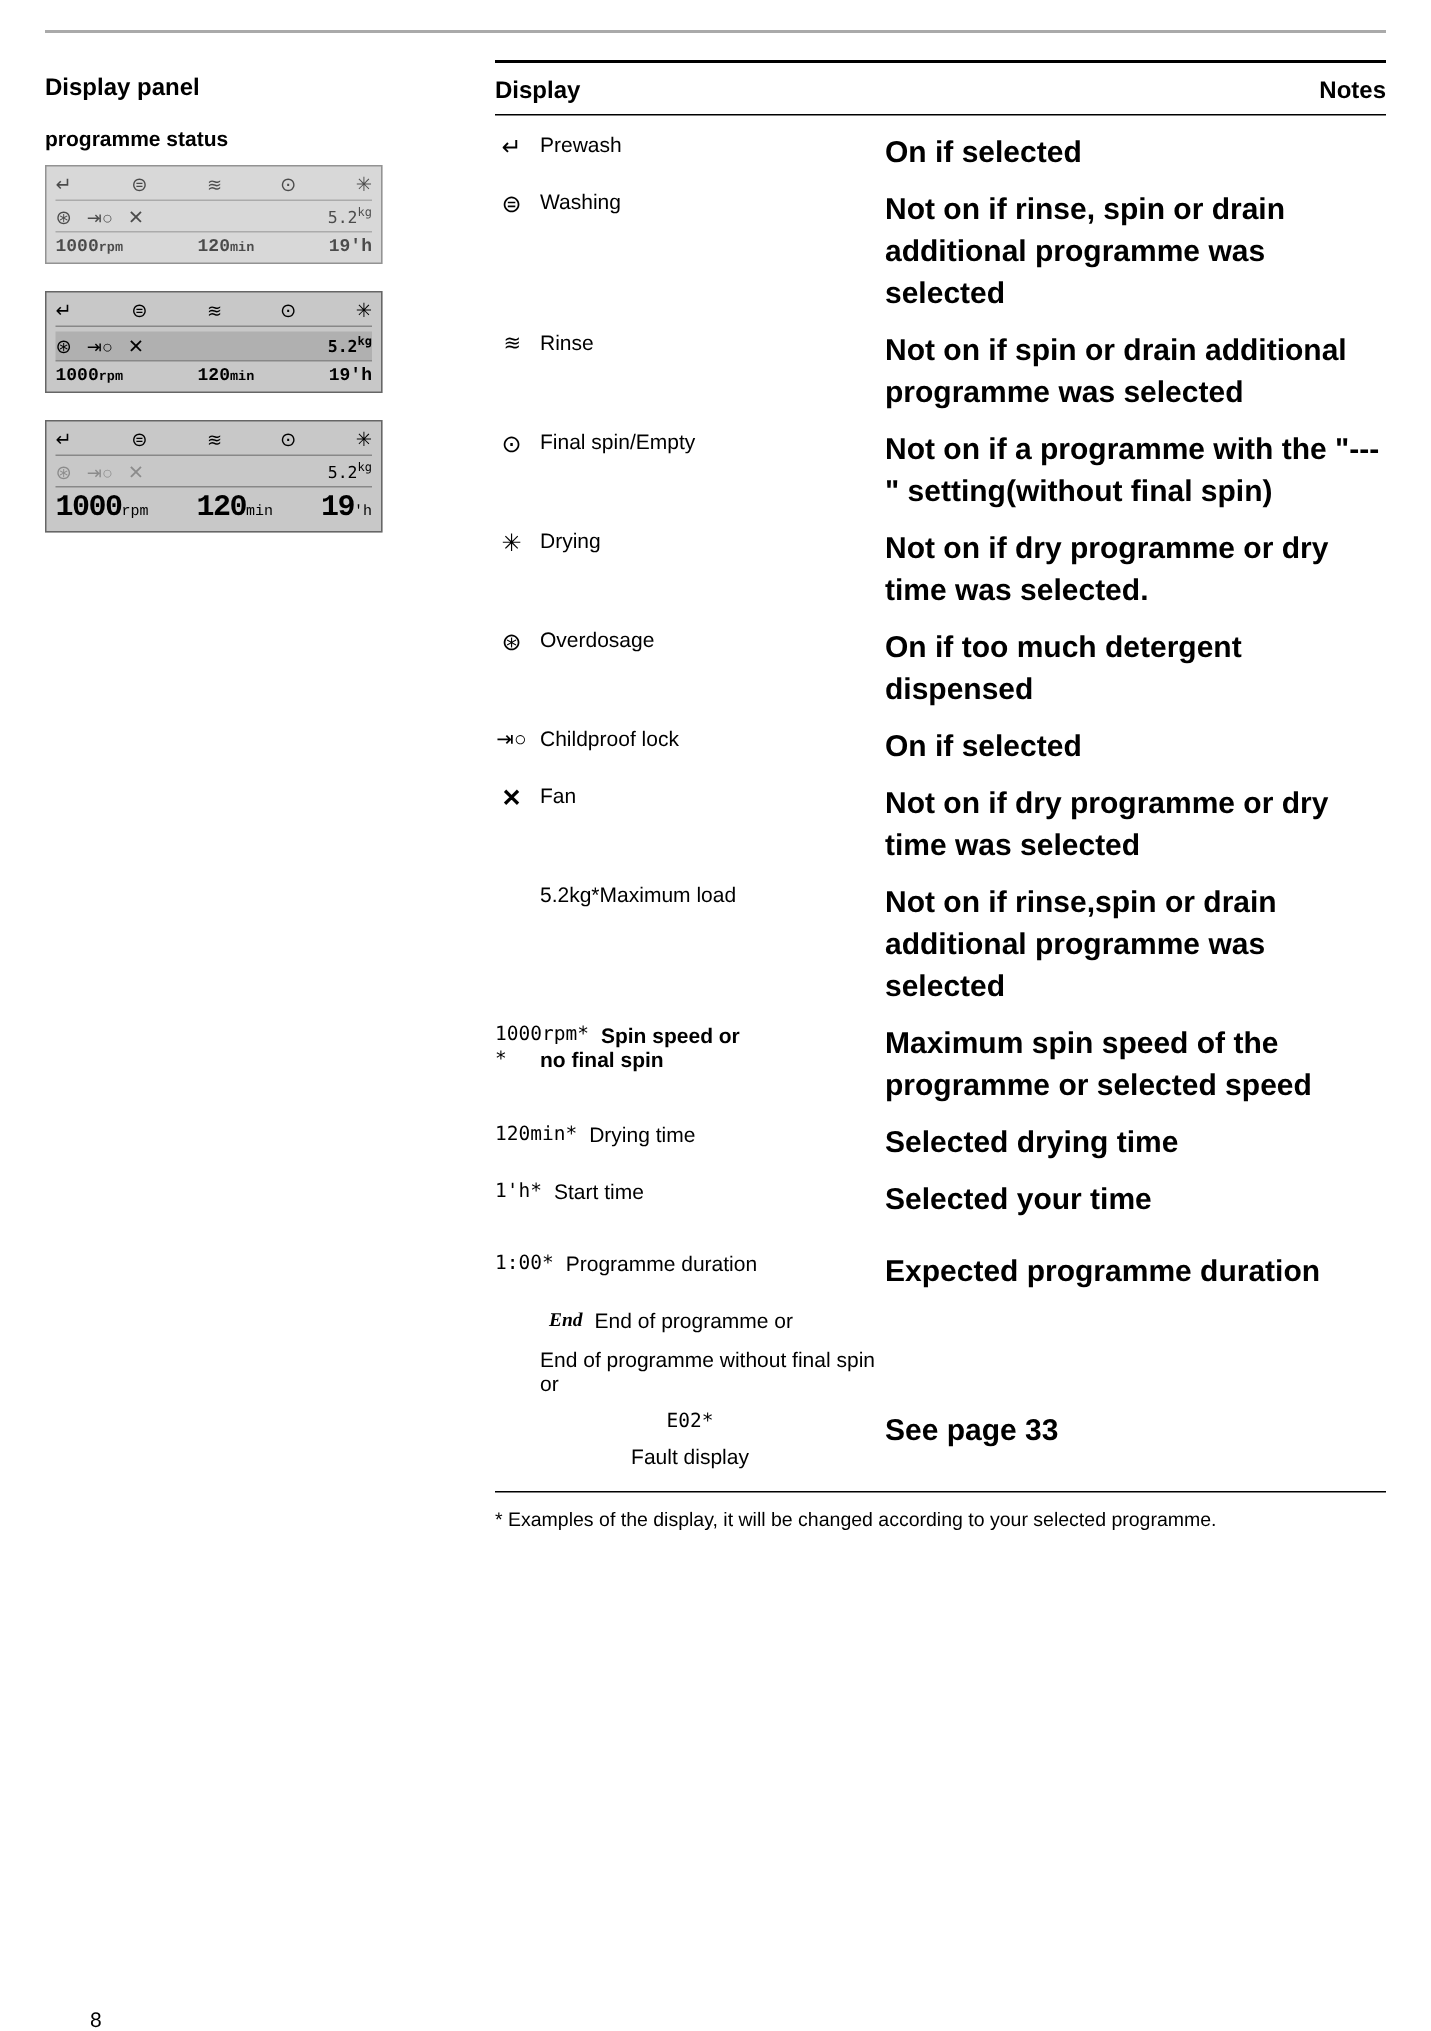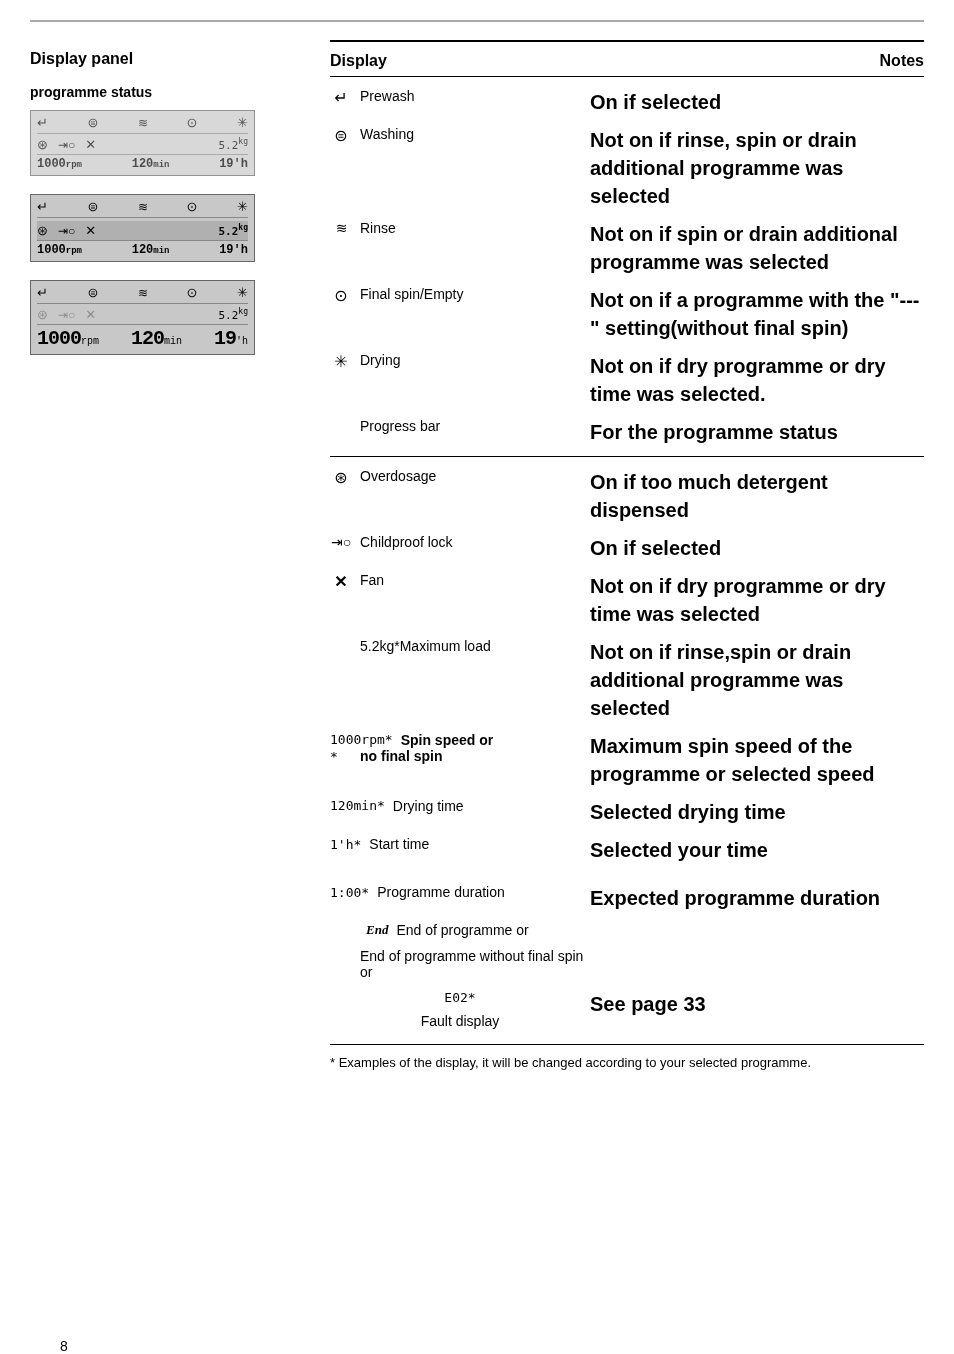--- a/index.html
+++ b/index.html
@@ -313,27 +313,20 @@
         </div>
 
         <div class="table-row">
           <div class="cell-display">
             <span class="cell-display-icon" style="font-size:16px;">✳</span>
             <span class="cell-display-text">Drying</span>
           </div>
           <div class="cell-notes">Not on if dry programme or dry time was selected.</div>
         </div>
 
-        <div class="table-row has-border">
-          <div class="cell-display">
-            <span class="cell-display-icon"></span>
-            <span class="cell-display-text">Progress bar</span>
-          </div>
-          <div class="cell-notes">For the programme status</div>
-        </div>
 
         <div class="table-row">
           <div class="cell-display">
             <span class="cell-display-icon" style="font-size:16px;">⊛</span>
             <span class="cell-display-text">Overdosage</span>
           </div>
           <div class="cell-notes">On if too much detergent dispensed</div>
         </div>
 
         <div class="table-row">
@@ -368,21 +361,21 @@
             </div>
             <div style="display:flex; gap:8px; align-items:center;">
               <span style="min-width:22px; font-size:13px; font-family:monospace;">*</span>
               <span class="cell-display-text bold">no final spin</span>
             </div>
           </div>
           <div class="cell-notes">Maximum spin speed of the programme or selected speed</div>
         </div>
 
         <div class="table-row">
-          <div class="cell-display" style="gap:8px; align-items:flex-start;">
+          <div class="cell-display" style="gap:8px; align-items:center;">
             <span style="min-width:22px; font-size:13px; font-family:monospace;">120min*</span>
             <span class="cell-display-text">Drying time</span>
           </div>
           <div class="cell-notes">Selected drying time</div>
         </div>
 
         <div class="table-row">
           <div class="cell-display" style="gap:8px; align-items:center;">
             <span style="min-width:22px; font-size:13px; font-family:monospace;">1'h*</span>
             <span class="cell-display-text">Start time</span>

